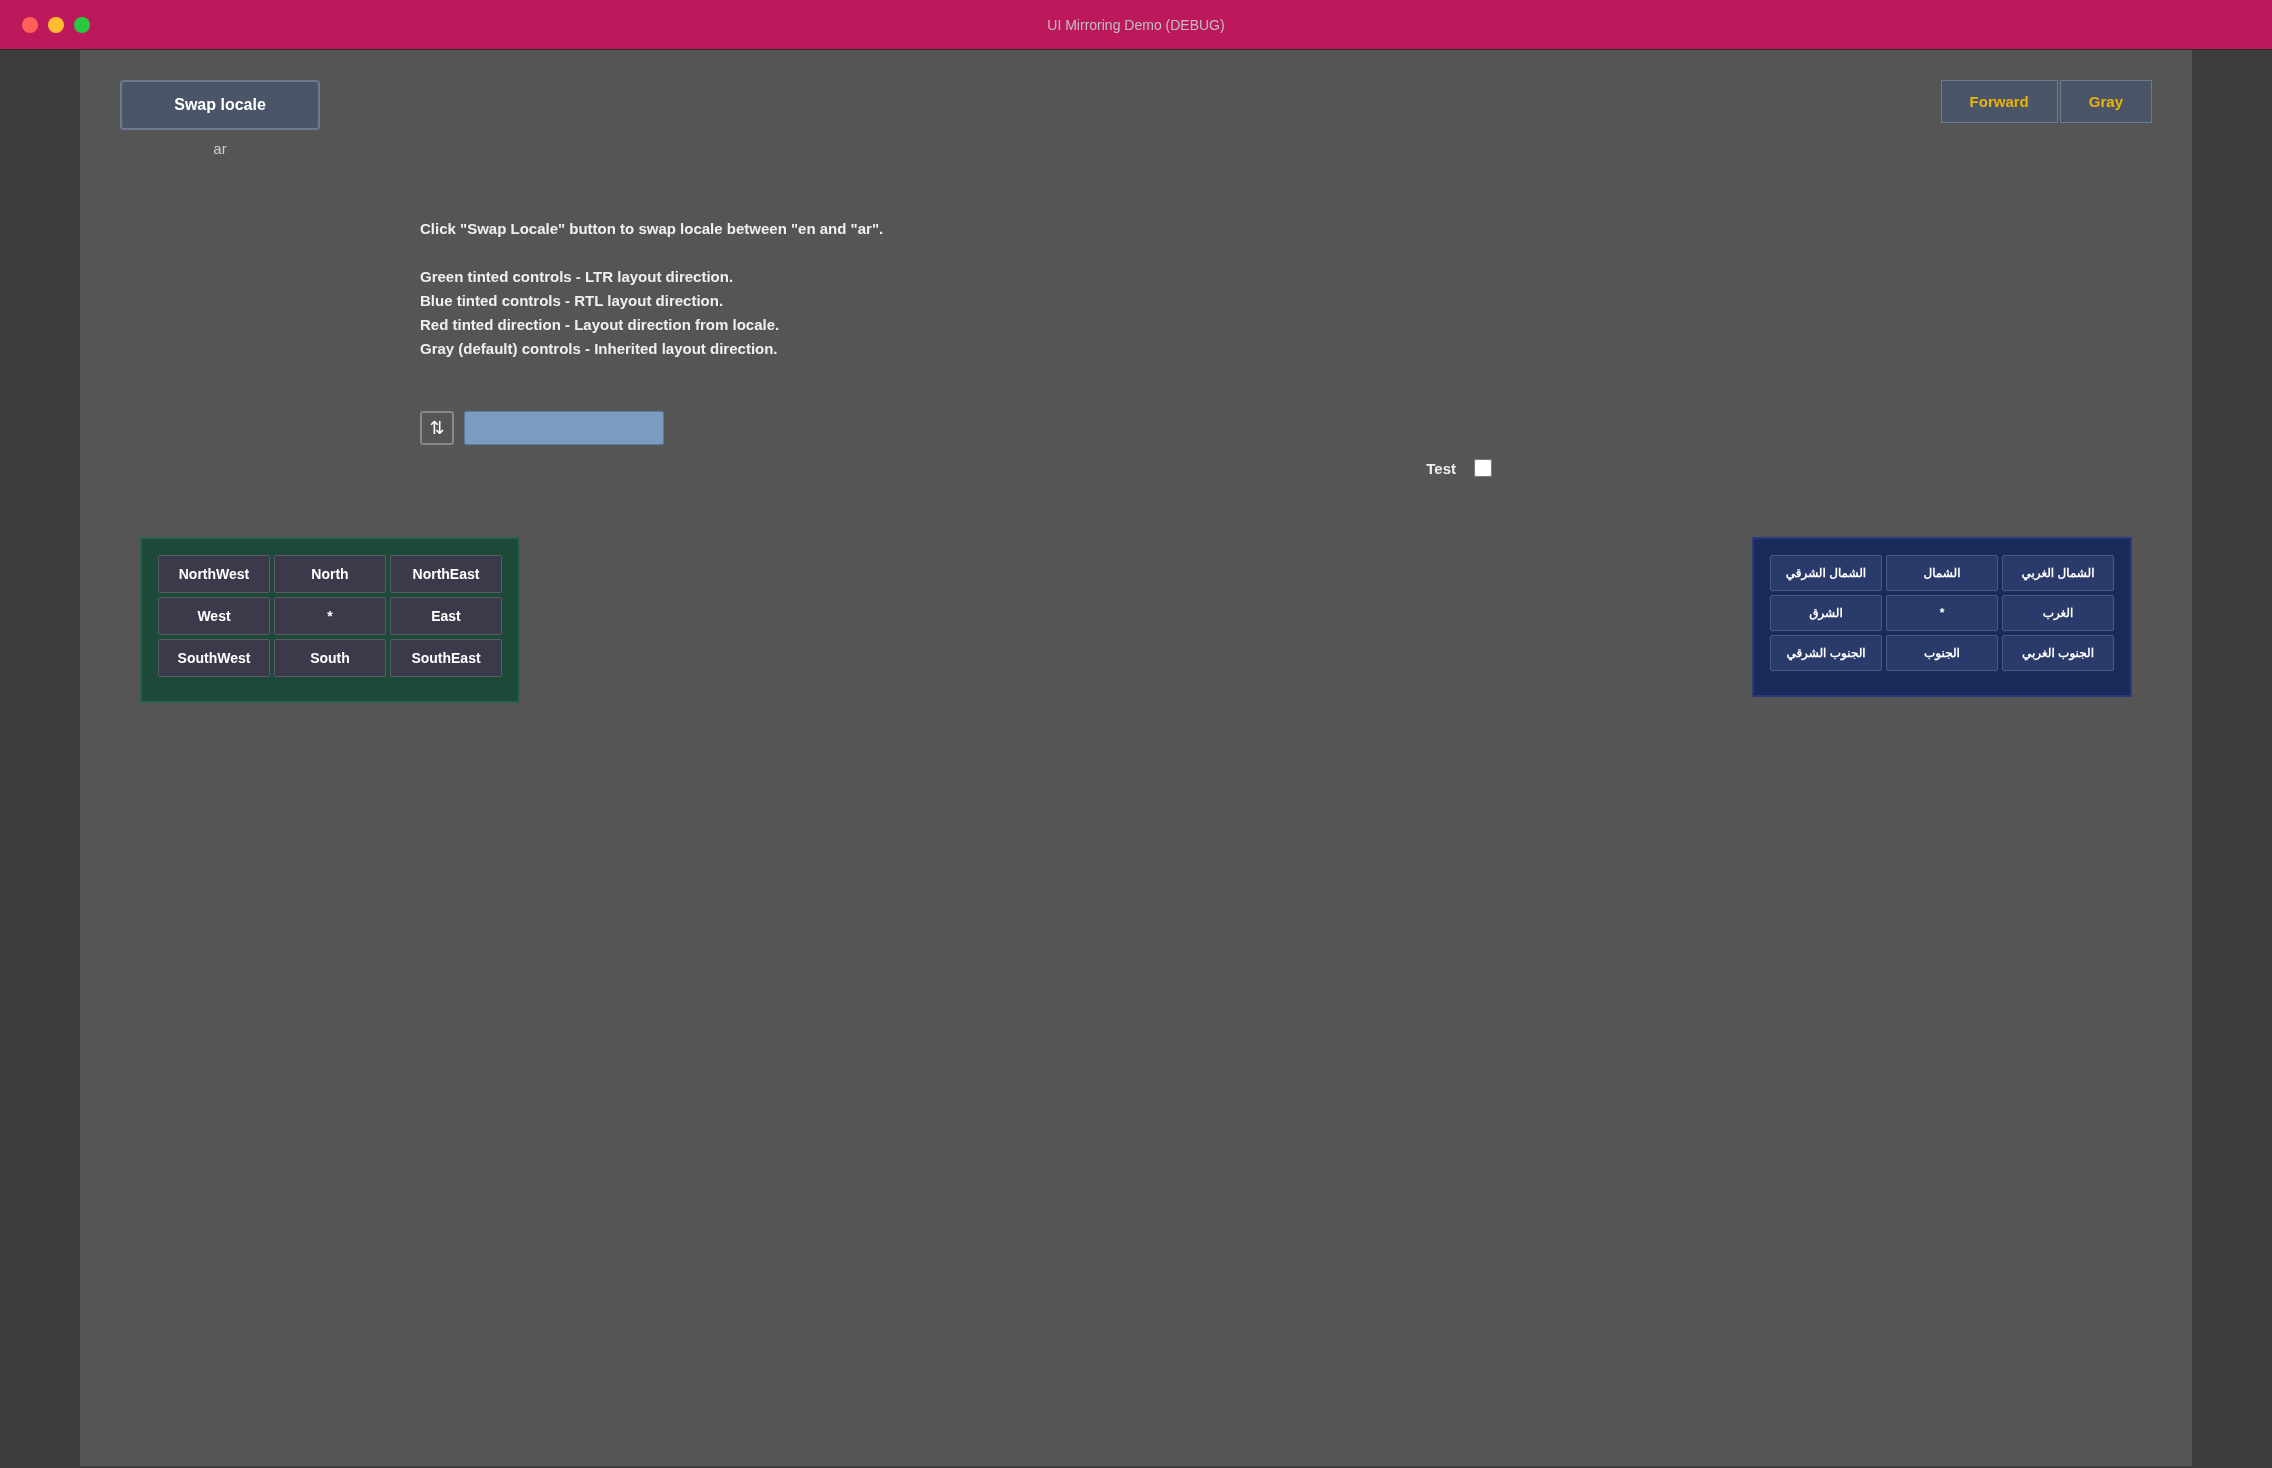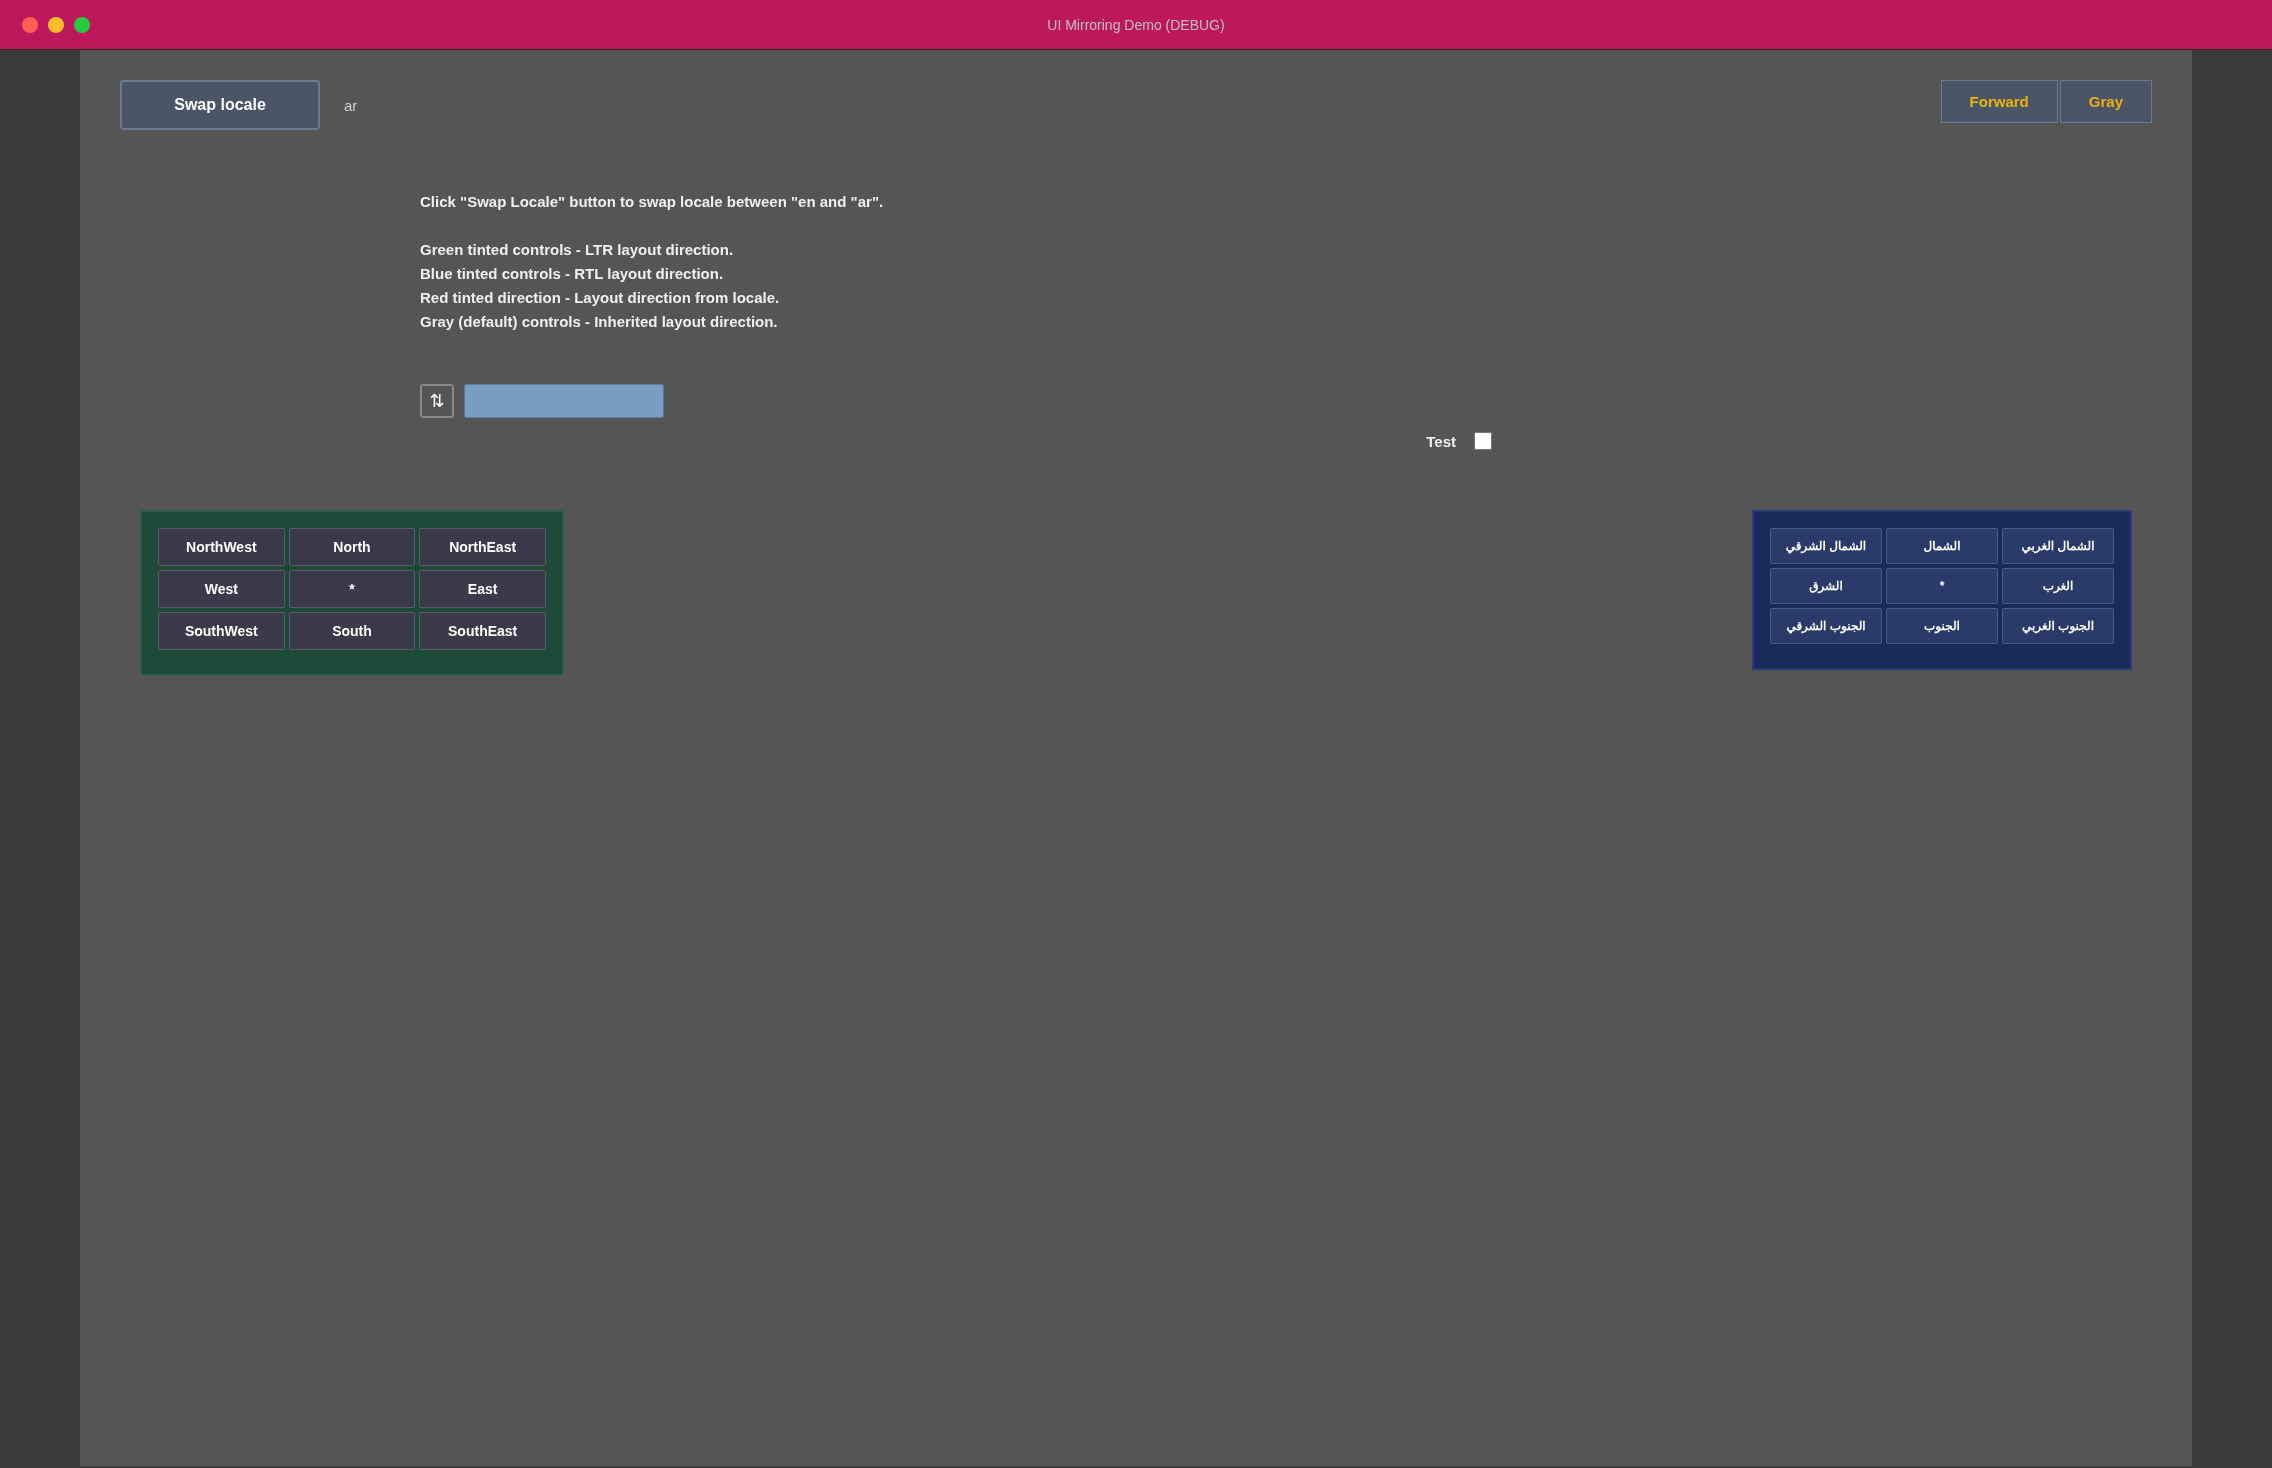--- a/index.html
+++ b/index.html
@@ -53,22 +53,23 @@
     
     .toolbar {
       padding: 30px 40px 10px 40px;
       display: flex;
       align-items: flex-start;
       justify-content: space-between;
     }
 
     .swap-locale-area {
       display: flex;
-      align-items: center;
-      gap: 24px;
+      flex-direction: column;
+      align-items: center;
+      gap: 10px;
     }
 
     .swap-locale-btn {
       background: #4a5568;
       border: 2px solid #6a7a8f;
       color: #ffffff;
       font-size: 16px;
       font-weight: 600;
       padding: 14px 32px;
       cursor: pointer;
@@ -177,21 +178,21 @@
       align-items: flex-start;
       padding: 0 60px;
       margin-top: 60px;
     }
 
     
     .compass-panel-ltr {
       background: #1e4a3a;
       border: 2px solid #2a6050;
       padding: 16px;
-      width: 424px;
+      width: 380px;
     }
 
     .compass-grid {
       display: grid;
       grid-template-columns: repeat(3, 1fr);
       gap: 4px;
       margin-bottom: 8px;
     }
 
     .compass-btn-ltr {

